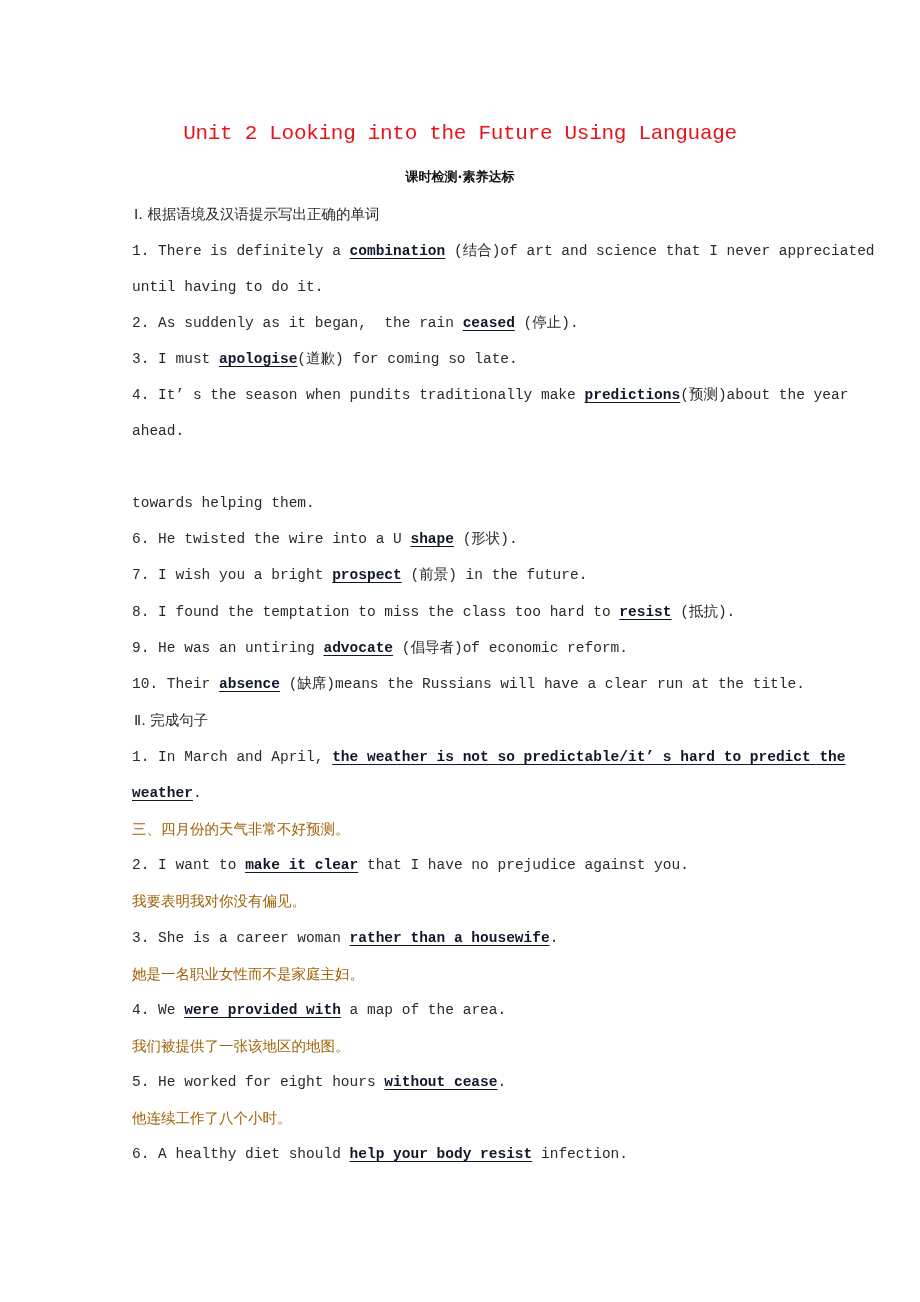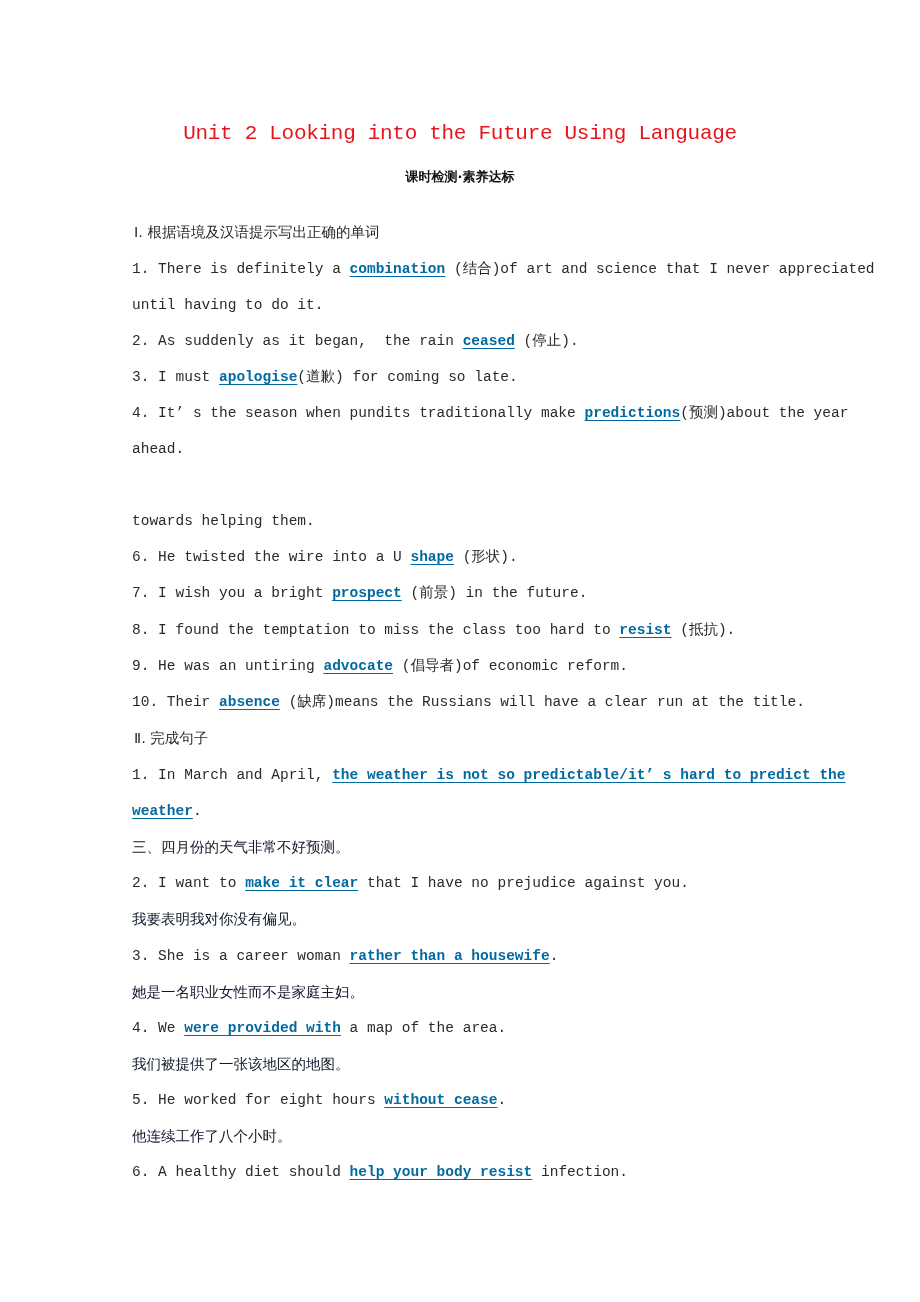--- a/index.html
+++ b/index.html
@@ -3,24 +3,24 @@
   <meta charset="utf-8">
   <style>
     html, body { margin: 0; padding: 0; background: #ffffff; }
     body { width: 920px; height: 1302px; position: relative; overflow: hidden;
       font-family: "Liberation Mono", "DejaVu Sans Mono", monospace; color: #222; }
     .page { position: absolute; left: 0; top: 0; width: 920px; height: 1302px; }
     .title { position: absolute; left: 0; width: 920px; top: 122px; text-align: center;
       font-family: "Liberation Mono", "DejaVu Sans Mono", monospace; font-size: 21px; color: #e8141b; letter-spacing: -0.3px; }
     .subtitle { position: absolute; left: 0; width: 920px; top: 168px; text-align: center;
       font-family: "DejaVu Sans", sans-serif; font-size: 13px; font-weight: bold; color: #111; }
-    .line { position: absolute; left: 132px; white-space: pre; font-size: 14.5px; line-height: 18px; color: #2a2a2a; margin-top: 18px; }
+    .line { position: absolute; left: 132px; white-space: pre; font-size: 14.5px; line-height: 18px; color: #2a2a2a; }
     .line.sec { left: 134px; font-family: "DejaVu Sans", sans-serif; font-size: 14.5px; }
-    .ans { font-weight: bold; text-decoration: underline; text-underline-offset: 3px; color: #0369a1; }
-    .zh { font-family: "DejaVu Sans", sans-serif; font-size: 14.5px; color: #0f172a; }
+    .ans { font-weight: bold; text-decoration: underline; text-underline-offset: 3px; color: #0f172a; }
+    .zh { font-family: "DejaVu Sans", sans-serif; font-size: 14.5px; color: #a16207; }
   </style>
 </head>
 <body>
 
 <div class="page">
   <div class="title">Unit 2 Looking into the Future Using Language</div>
   <div class="subtitle">课时检测·素养达标</div>
 
   <div class="line sec" style="top:205px">Ⅰ. 根据语境及汉语提示写出正确的单词</div>
 

